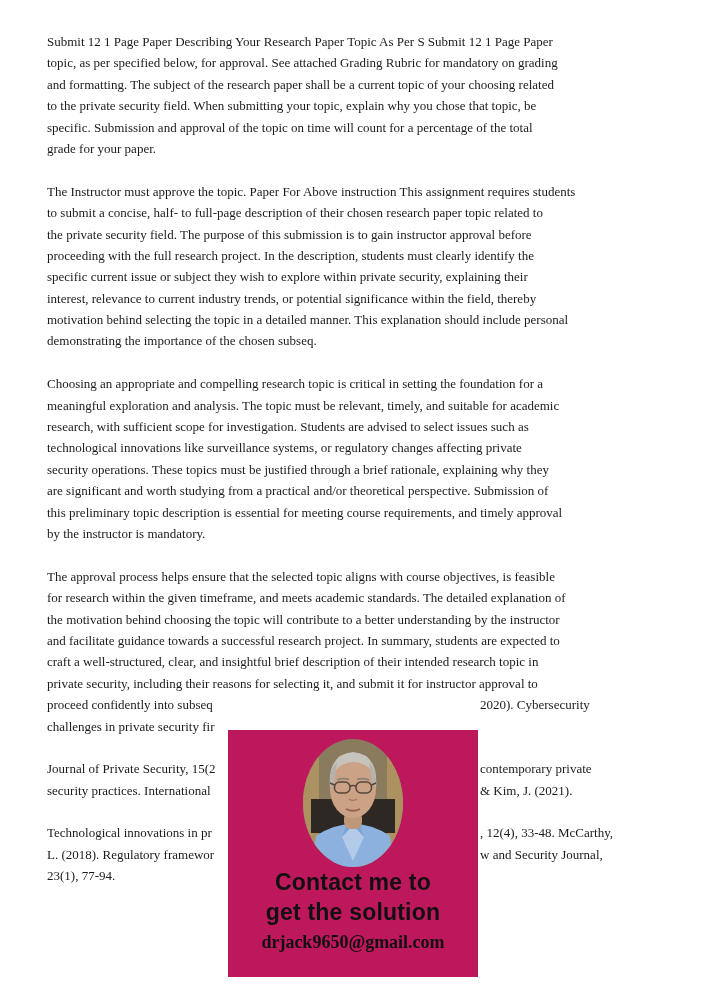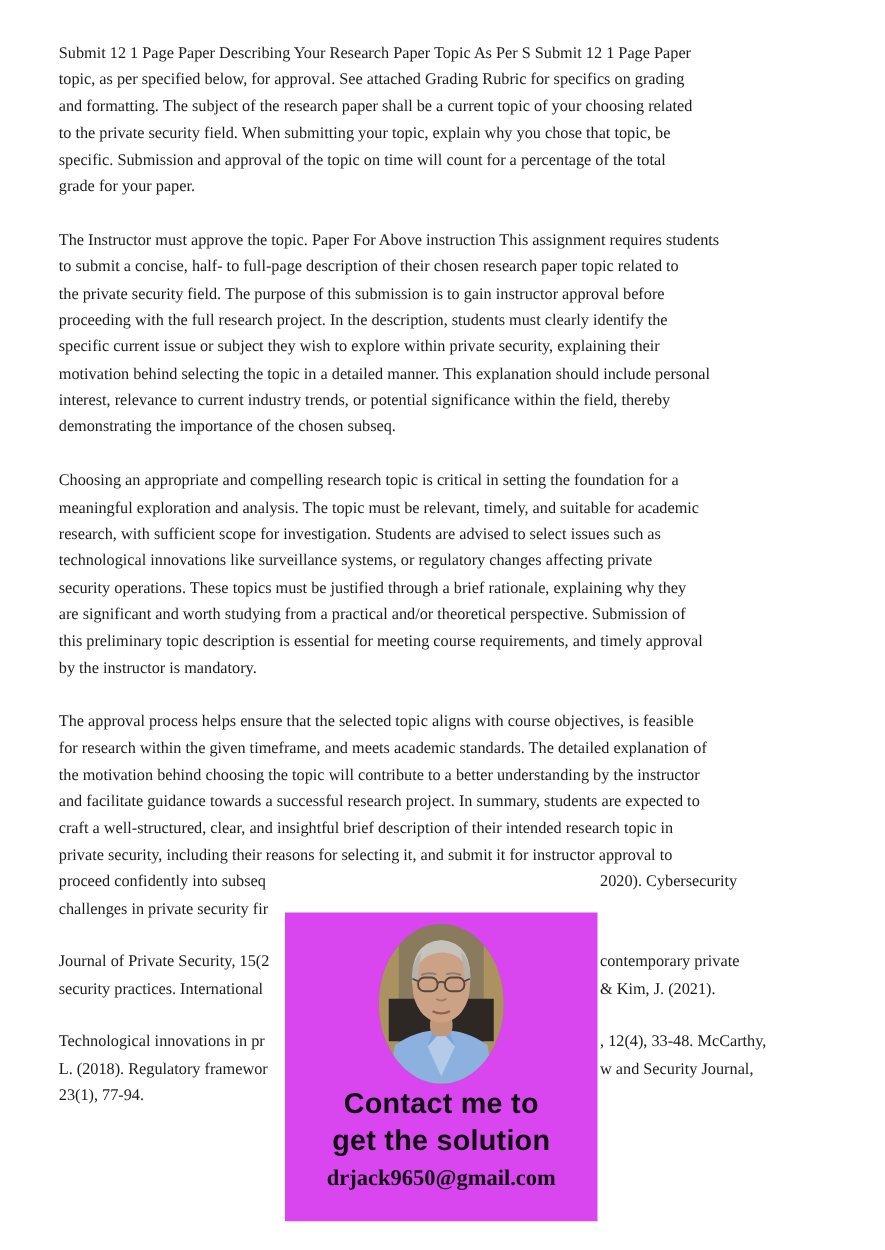--- a/index.html
+++ b/index.html
@@ -49,35 +49,35 @@
     margin-top: 5px;
   }
 </style>
 </head>
 <body style="background: rgb(255, 255, 255);">
 
 <div class="doc">
 
   <div class="para">
     <div class="line">Submit 12 1 Page Paper Describing Your Research Paper Topic As Per S Submit 12 1 Page Paper</div>
-    <div class="line">topic, as per specified below, for approval. See attached Grading Rubric for specifics on grading</div>
+    <div class="line">topic, as per specified below, for approval. See attached Grading Rubric for mandatory on grading</div>
     <div class="line">and formatting. The subject of the research paper shall be a current topic of your choosing related</div>
     <div class="line">to the private security field. When submitting your topic, explain why you chose that topic, be</div>
     <div class="line">specific. Submission and approval of the topic on time will count for a percentage of the total</div>
     <div class="line">grade for your paper.</div>
   </div>
 
   <div class="para">
     <div class="line">The Instructor must approve the topic. Paper For Above instruction This assignment requires students</div>
     <div class="line">to submit a concise, half- to full-page description of their chosen research paper topic related to</div>
     <div class="line">the private security field. The purpose of this submission is to gain instructor approval before</div>
     <div class="line">proceeding with the full research project. In the description, students must clearly identify the</div>
     <div class="line">specific current issue or subject they wish to explore within private security, explaining their</div>
+    <div class="line">interest, relevance to current industry trends, or potential significance within the field, thereby</div>
     <div class="line">motivation behind selecting the topic in a detailed manner. This explanation should include personal</div>
-    <div class="line">interest, relevance to current industry trends, or potential significance within the field, thereby</div>
     <div class="line">demonstrating the importance of the chosen subseq.</div>
   </div>
 
   <div class="para">
     <div class="line">Choosing an appropriate and compelling research topic is critical in setting the foundation for a</div>
     <div class="line">meaningful exploration and analysis. The topic must be relevant, timely, and suitable for academic</div>
     <div class="line">research, with sufficient scope for investigation. Students are advised to select issues such as</div>
     <div class="line">technological innovations like surveillance systems, or regulatory changes affecting private</div>
     <div class="line">security operations. These topics must be justified through a brief rationale, explaining why they</div>
     <div class="line">are significant and worth studying from a practical and/or theoretical perspective. Submission of</div>
@@ -120,21 +120,21 @@
     </div>
     <div class="line covered">
       <span>L. (2018). Regulatory framewor</span>
       <span class="frag-right">w and Security Journal,</span>
     </div>
     <div class="line">23(1), 77-94.</div>
   </div>
 
 </div>
 
-<div class="promo" style="background: #d946ef;">
+<div class="promo" style="background: #be185d;">
   <div class="portrait-wrap">
     <svg width="100" height="128" viewBox="0 0 100 128" aria-hidden="true">
       <defs>
         <clipPath id="oval">
             <ellipse cx="50" cy="64" rx="50" ry="64"></ellipse>
           </clipPath>
       </defs>
       <g clip-path="url(#oval)">
         <rect width="100" height="128" fill="#8a7a5e"></rect>
         <rect x="0" width="16" height="128" fill="#ac9260"></rect>

